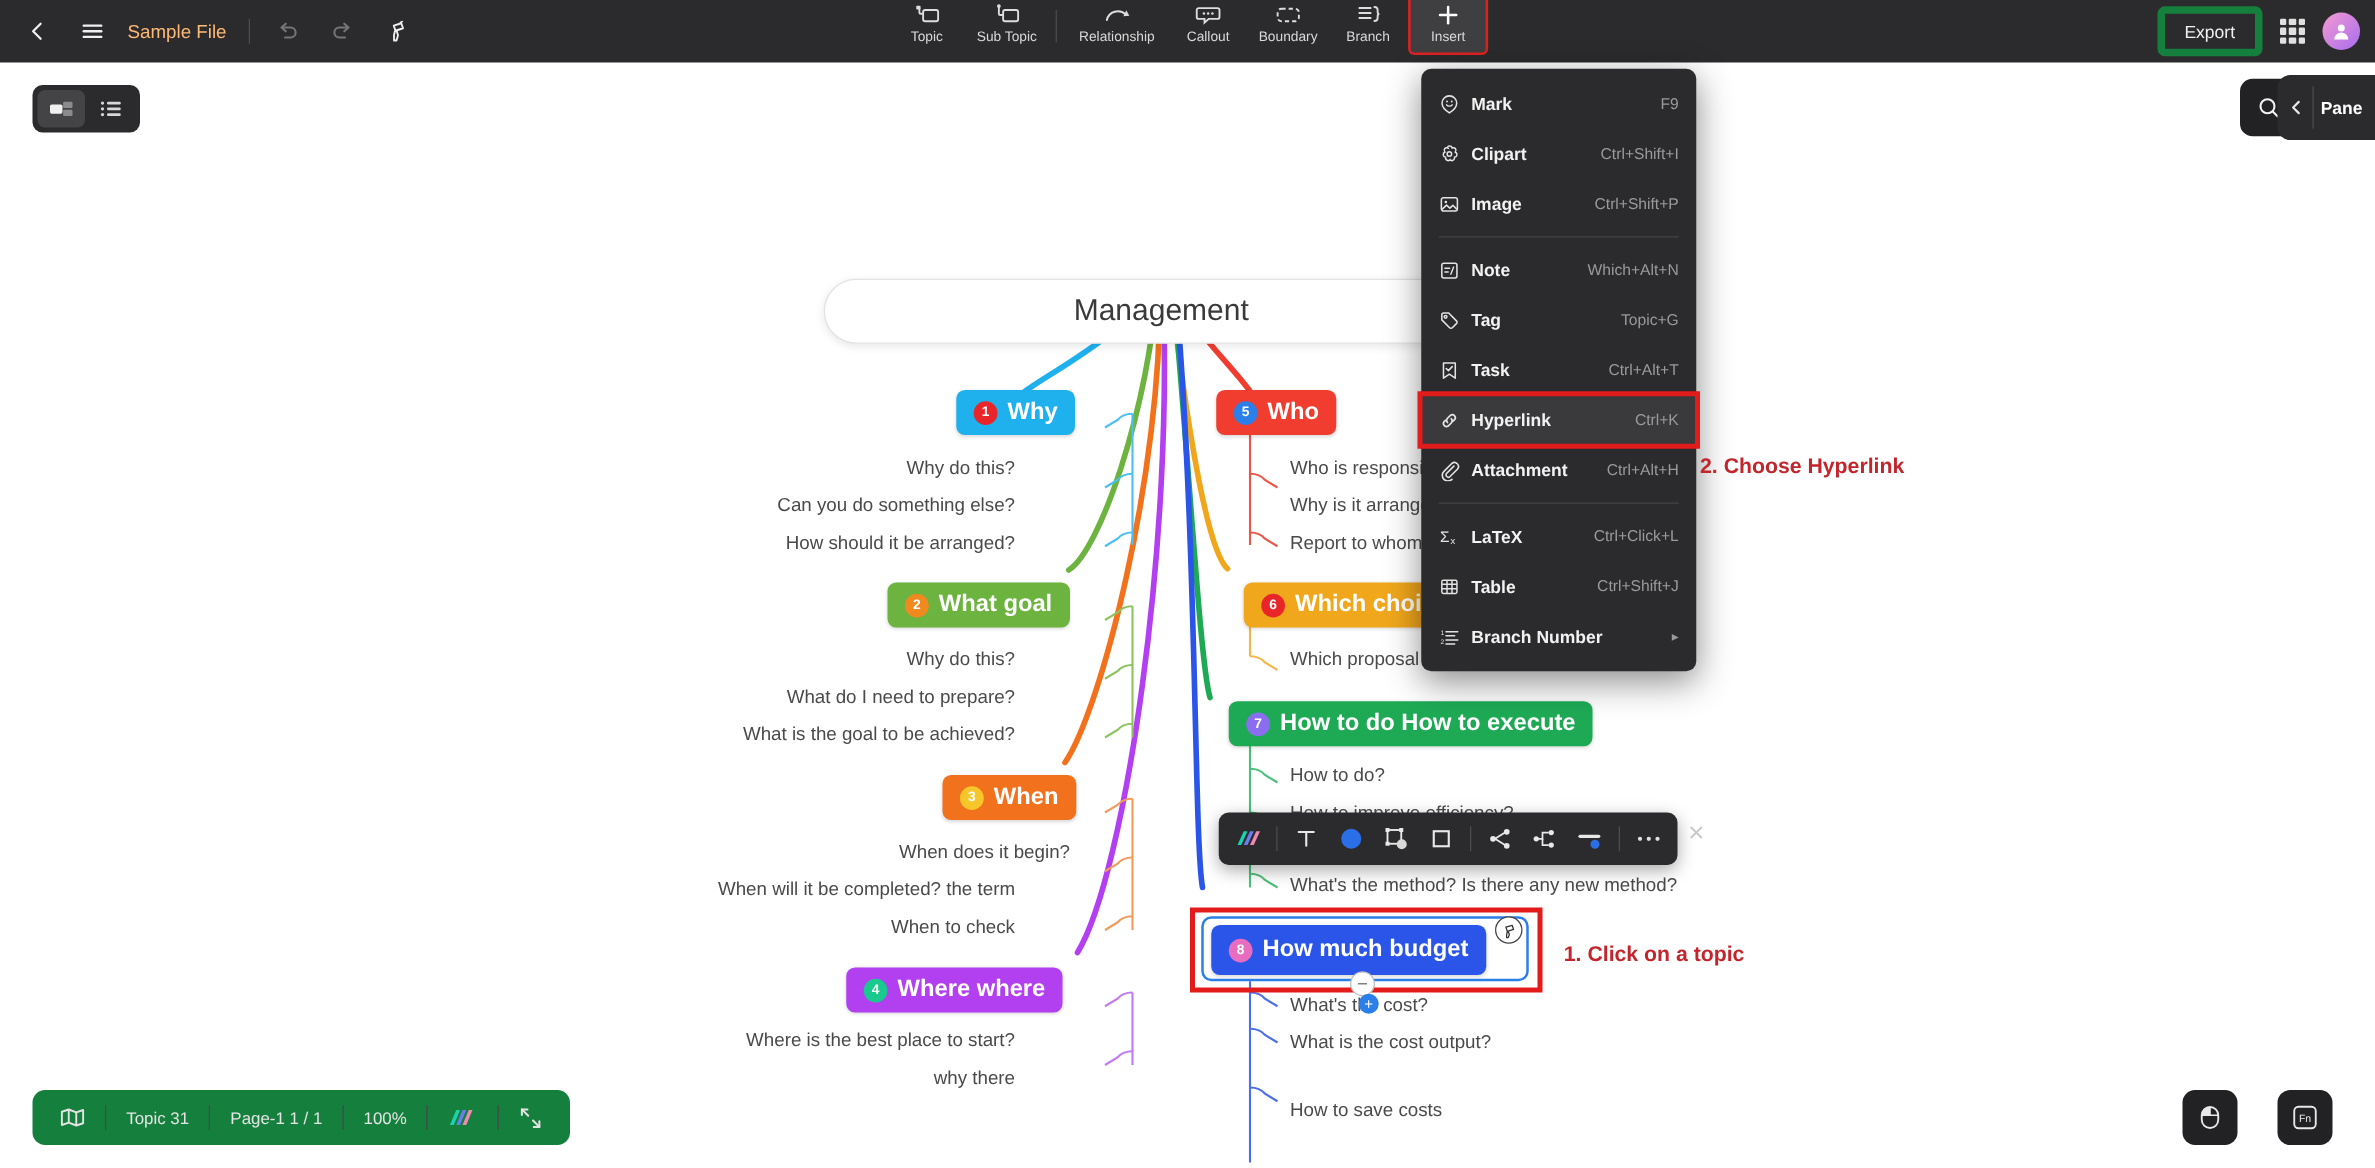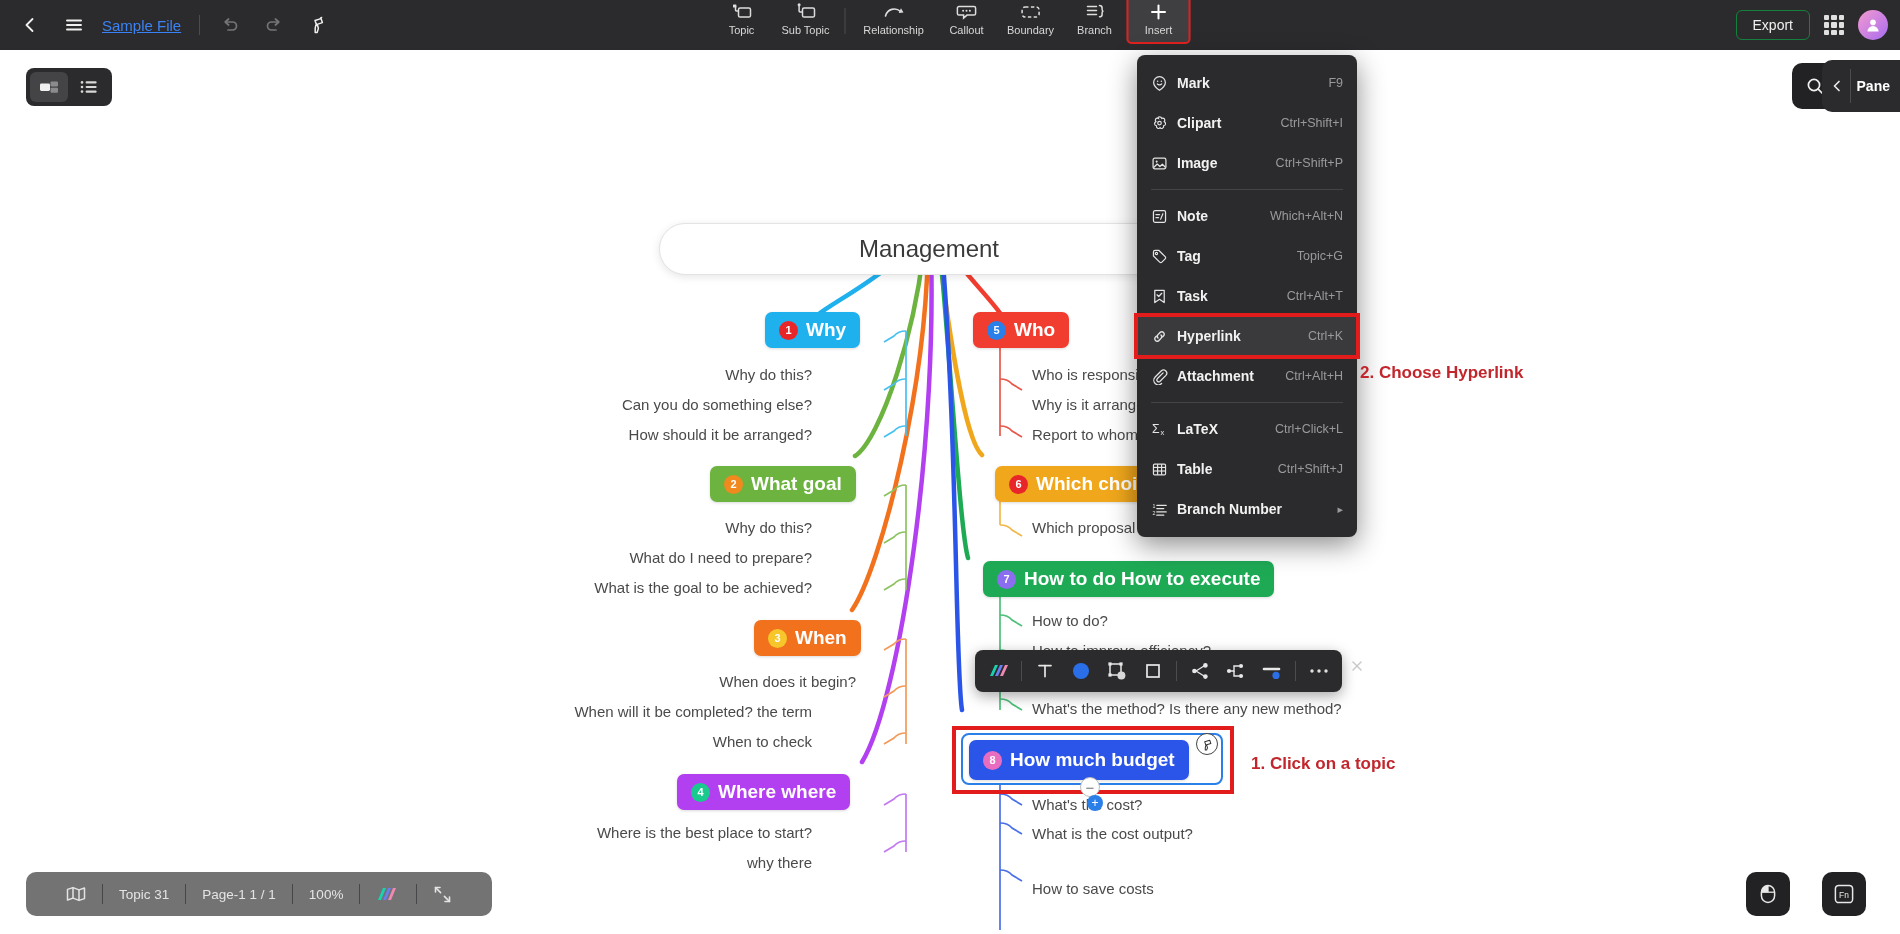--- a/index.html
+++ b/index.html
@@ -16,23 +16,22 @@
     position: absolute; left: 0; top: 0; width: 1900px; height: 50px;
     background: #2b2b2d; display: flex; align-items: center;
     color: #e8e8e8; z-index: 60;
   }
   .tb-left { display: flex; align-items: center; gap: 0; padding-left: 8px; }
   .tb-icon-btn {
     width: 44px; height: 44px; display: flex; align-items: center; justify-content: center;
     border-radius: 6px; cursor: pointer;
   }
   .file-name {
-    font-size: 15px; color: #3b82f6; margin-left: 6px; margin-right: 10px;
+    font-size: 15px; color: #fdba74; margin-left: 6px; margin-right: 10px;
     white-space: nowrap;
-    text-decoration: underline;
   }
   .tb-sep { width: 1px; height: 20px; background: #4c4c4e; margin: 0 8px; }
 
   .tb-center {
     position: absolute; left: 50%; transform: translateX(-50%);
     display: flex; align-items: flex-end; height: 38px;
   }
   .tool-item {
     width: 64px; height: 50px; display: flex; flex-direction: column;
     align-items: center; justify-content: center; gap: 2px; cursor: pointer;
@@ -40,21 +39,21 @@
   }
   .tool-item.active { background: #3f3f42; outline: 2px solid #e02020; outline-offset: -2px; }
   .tool-item .ti-ico { height: 20px; display: flex; align-items: center; justify-content: center; }
   .tool-item .ti-lbl { font-size: 11px; color: #d8d8d8; line-height: 12px; white-space: nowrap; }
   .tool-divider { width: 1px; height: 26px; background: #4c4c4e; margin: 0 7px 10px 7px; }
 
   .tb-right {
     position: absolute; right: 12px; display: flex; align-items: center; gap: 10px;
   }
   .export-btn {
-    border: 1px solid #15803d; border-radius: 6px; padding: 6px 16px;
+    border: 6px solid #15803d; border-radius: 6px; padding: 6px 16px;
     font-size: 14px; color: #f0f0f0; cursor: pointer; background: transparent;
   }
   .grid-dots { width: 28px; height: 28px; display: grid;
     grid-template-columns: repeat(3,1fr); grid-template-rows: repeat(3,1fr);
     gap: 2px; padding: 4px; cursor: pointer; }
   .grid-dots i { background: #e0e0e0; border-radius: 1px; display: block; }
   .avatar {
     width: 30px; height: 30px; border-radius: 50%;
     background: linear-gradient(135deg,#f49ad0,#a86cf0); cursor: pointer;
     display: flex; align-items: center; justify-content: center;
@@ -178,22 +177,22 @@
 
   
   .anno {
     position: absolute; color: #c2262c; font-weight: bold; font-size: 17px;
     white-space: nowrap; z-index: 80;
   }
 
   
   .statusbar {
     position: absolute; left: 26px; bottom: 18px; height: 44px;
-    background: #737373; border-radius: 10px; display: flex; align-items: center;
-    padding: 0 24px; z-index: 30;
+    background: #15803d; border-radius: 10px; display: flex; align-items: center;
+    padding: 0 6px; z-index: 30;
   }
   .sb-item {
     color: #e4e4e4; font-size: 13.5px; padding: 0 16px; white-space: nowrap;
     display: flex; align-items: center; gap: 6px; cursor: pointer; height: 30px;
   }
   .sb-sep { width: 1px; height: 20px; background: #47474a; }
   .fab-br {
     position: absolute; bottom: 18px; width: 44px; height: 44px;
     background: #222224; border-radius: 10px; display: flex;
     align-items: center; justify-content: center; cursor: pointer; z-index: 30;

